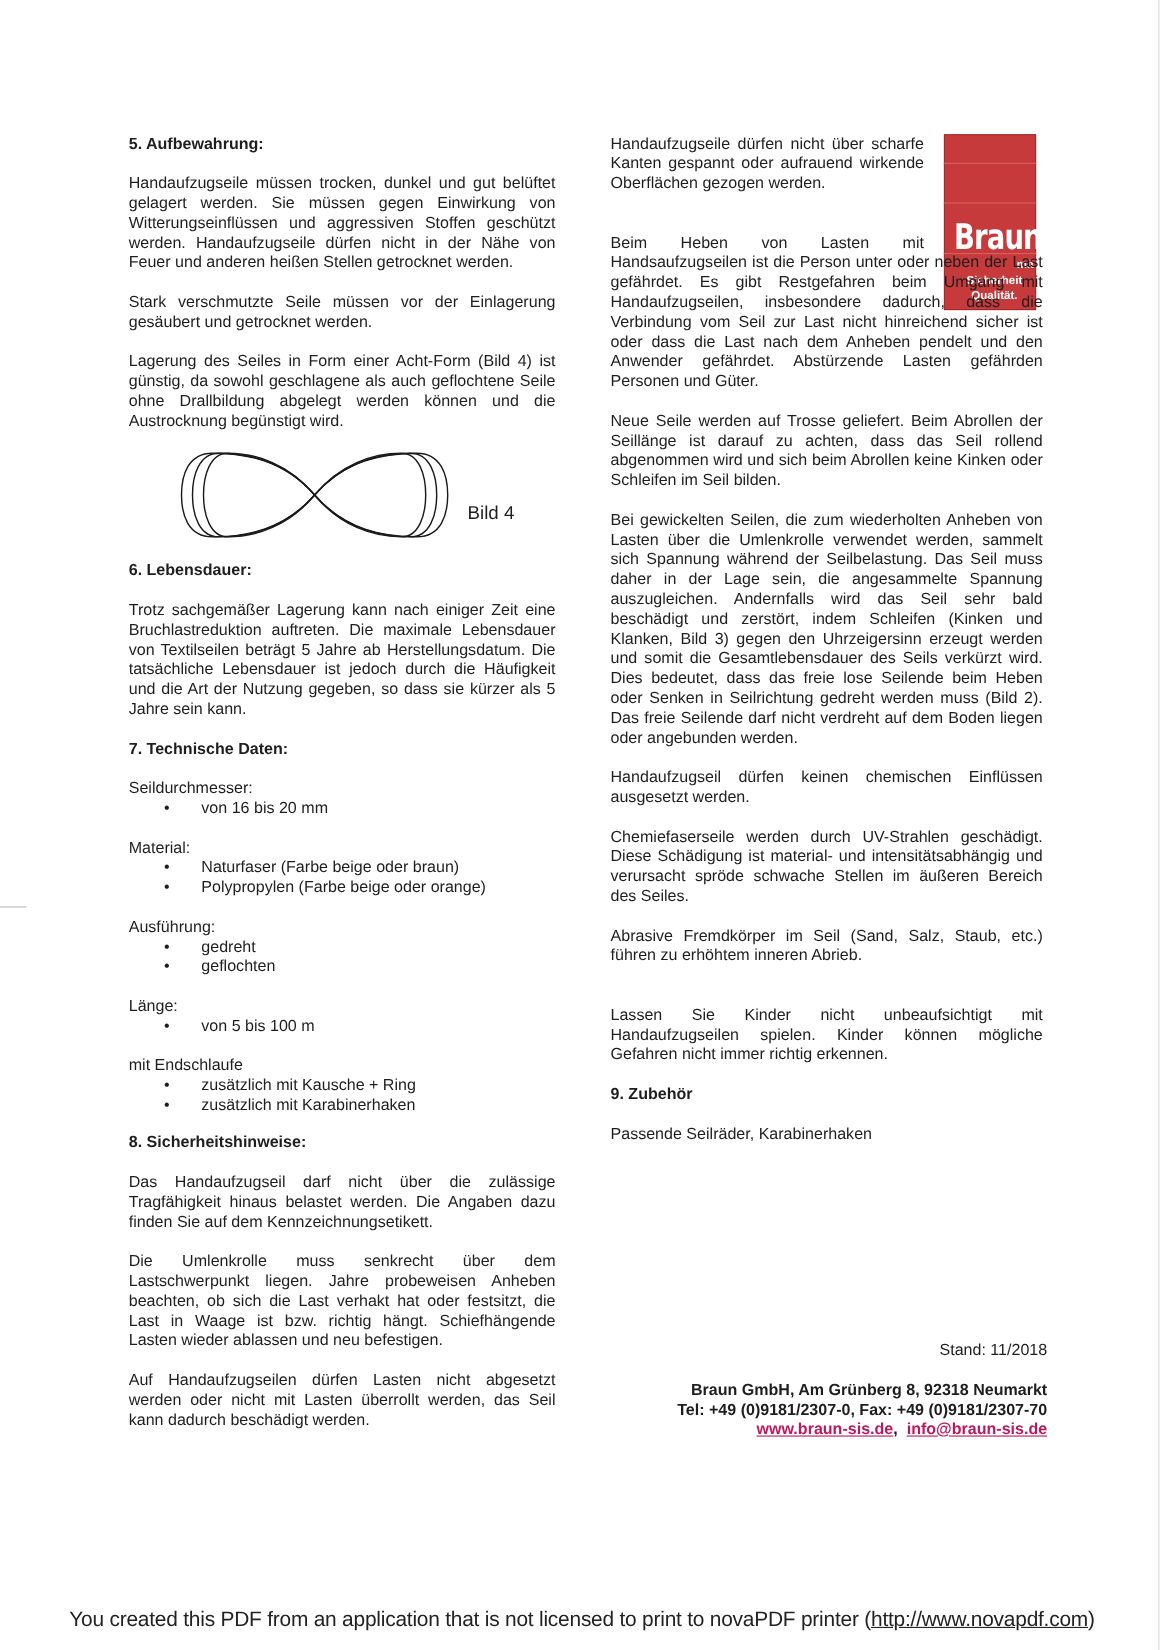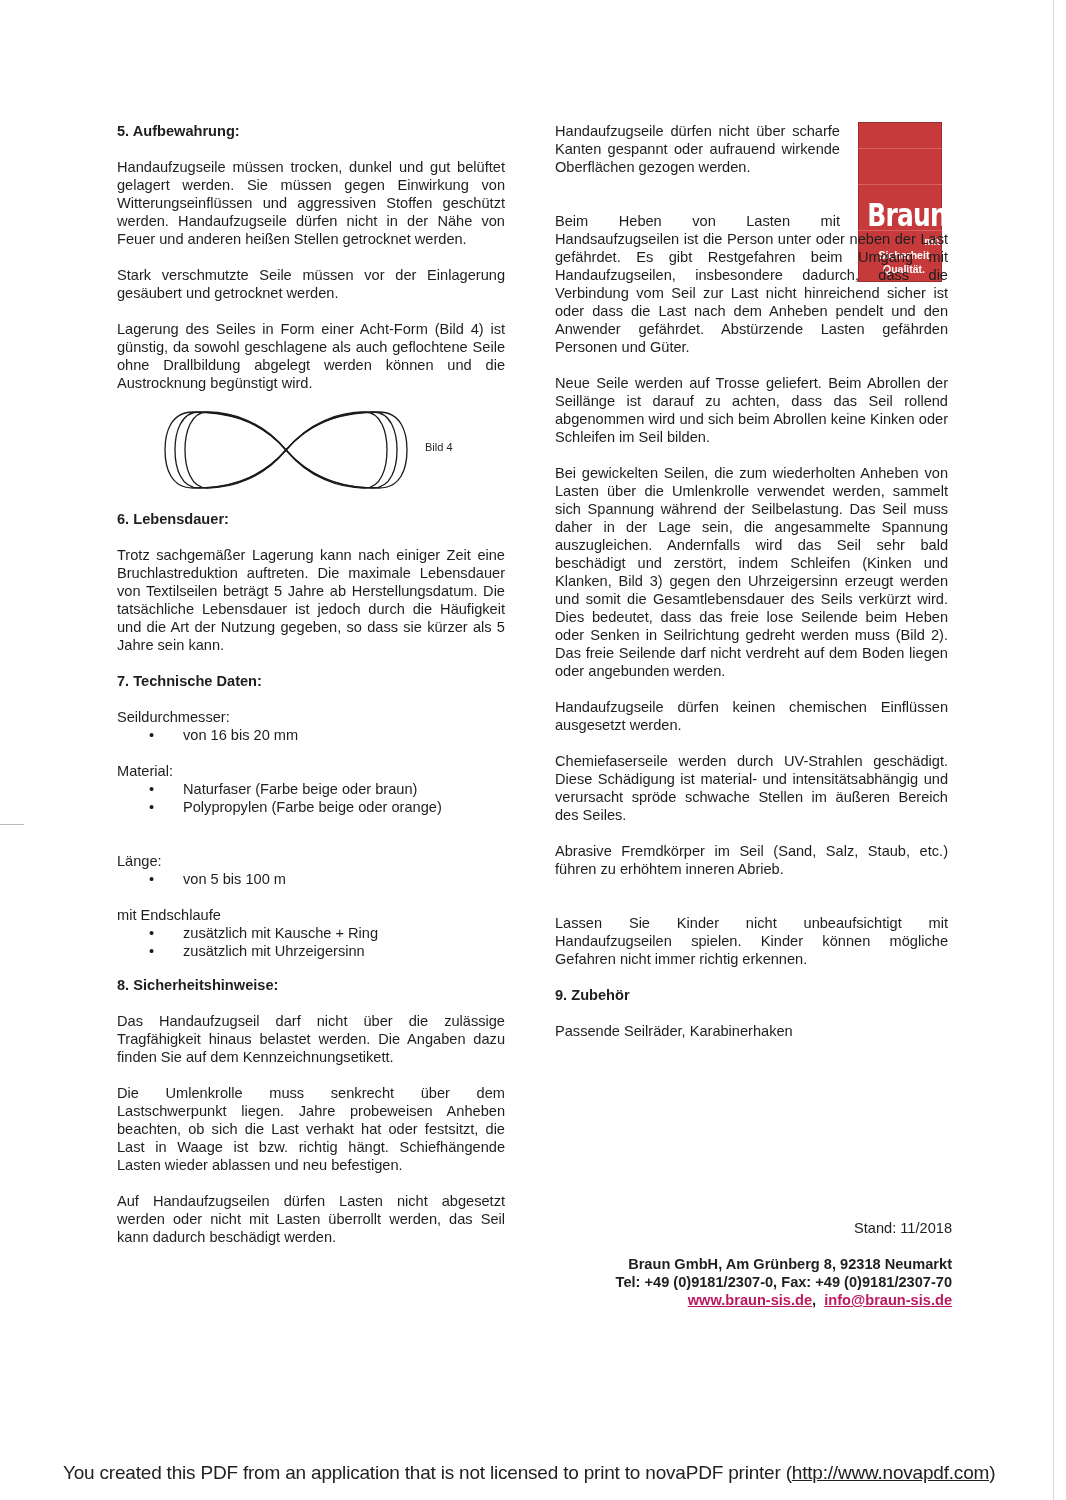--- a/index.html
+++ b/index.html
@@ -8,21 +8,21 @@
   .page-edge { position: absolute; left: 1053px; top: 0; width: 1px; height: 1500px; background: #d8d8d8; }
   .margin-mark { position: absolute; left: 0; top: 824px; width: 24px; height: 1px; background: #b9b9b9; }
   .col { position: absolute; font-size: 14.6px; line-height: 18px; }
   .col p { margin: 0; text-align: justify; }
   .left { left: 117px; width: 388px; top: 122px; }
   .right { left: 555px; width: 393px; top: 122px; }
   h2 { font-size: 14.6px; font-weight: bold; margin: 0; line-height: 18px; }
   .gap { height: 18px; }
   .fig { position: relative; height: 100px; margin: 12px 0 6px 0; }
   .fig svg { position: absolute; left: 46px; top: 4px; }
-  .fig-label { position: absolute; left: 308px; top: 34px; font-size: 11px; }
+  .fig-label { position: absolute; left: 308px; top: 54px; font-size: 17px; }
   .spec-label { margin: 0; }
   ul.spec { margin: 0; padding: 0; list-style: none; }
   ul.spec li { position: relative; padding-left: 66px; }
   ul.spec li::before { content: "\2022"; position: absolute; left: 32px; top: 0; }
   .logo { position: absolute; left: 858px; top: 122px; width: 84px; height: 160px;
           background: #c63a3b; box-shadow: inset 0 0 0 1px #a02a2c; }
   .logo-line { position: absolute; left: 0; right: 0; height: 1px; background: #d9605c; }
   .logo-word { position: absolute; left: 0; right: 0; top: 74px; text-align: center; color: #fff;
                font-family: "DejaVu Sans", sans-serif; font-weight: bold; font-size: 32px;
                letter-spacing: -1px; transform: scaleX(0.78); transform-origin: center; }
@@ -78,33 +78,40 @@
   </div>
   <div class="gap"></div>
   <div>
     <p class="spec-label">Material:</p>
     <ul class="spec">
       <li>Naturfaser (Farbe beige oder braun)</li>
       <li>Polypropylen (Farbe beige oder orange)</li>
     </ul>
   </div>
   <div class="gap"></div>
+  <div>
+    <p class="spec-label">Ausführung:</p>
+    <ul class="spec">
+      <li>gedreht</li>
+      <li>geflochten</li>
+    </ul>
+  </div>
   <div class="gap"></div>
   <div>
     <p class="spec-label">Länge:</p>
     <ul class="spec">
         <li>von 5 bis 100 m</li>
       </ul>
   </div>
   <div class="gap"></div>
   <div>
     <p class="spec-label">mit Endschlaufe</p>
     <ul class="spec">
       <li>zusätzlich mit Kausche + Ring</li>
-      <li>zusätzlich mit Uhrzeigersinn</li>
+      <li>zusätzlich mit Karabinerhaken</li>
     </ul>
   </div>
   <div class="gap" style="height:16px"></div>
 
   <h2>8. Sicherheitshinweise:</h2>
   <div class="gap"></div>
   <p>Das Handaufzugseil darf nicht über die zulässige Tragfähigkeit hinaus belastet werden. Die Angaben dazu finden Sie auf dem Kennzeichnungsetikett.</p>
   <div class="gap"></div>
   <p>Die Umlenkrolle muss senkrecht über dem Lastschwerpunkt liegen. Jahre probeweisen Anheben beachten, ob sich die Last verhakt hat oder festsitzt, die Last in Waage ist bzw. richtig hängt. Schiefhängende Lasten wieder ablassen und neu befestigen.</p>
   <div class="gap"></div>
@@ -127,21 +134,21 @@
   <p style="width:285px">Handaufzugseile dürfen nicht über scharfe Kanten gespannt oder aufrauend wirkende Oberflächen gezogen werden.</p>
   <div class="gap"></div>
   <div class="gap"></div>
   <p style="width:285px; text-align:justify; text-align-last:justify;">Beim Heben von Lasten mit</p>
   <p>Handsaufzugseilen ist die Person unter oder neben der Last gefährdet. Es gibt Restgefahren beim Umgang mit Handaufzugseilen, insbesondere dadurch, dass die Verbindung vom Seil zur Last nicht hinreichend sicher ist oder dass die Last nach dem Anheben pendelt und den Anwender gefährdet. Abstürzende Lasten gefährden Personen und Güter.</p>
   <div class="gap"></div>
   <p>Neue Seile werden auf Trosse geliefert. Beim Abrollen der Seillänge ist darauf zu achten, dass das Seil rollend abgenommen wird und sich beim Abrollen keine Kinken oder Schleifen im Seil bilden.</p>
   <div class="gap"></div>
   <p>Bei gewickelten Seilen, die zum wiederholten Anheben von Lasten über die Umlenkrolle verwendet werden, sammelt sich Spannung während der Seilbelastung. Das Seil muss daher in der Lage sein, die angesammelte Spannung auszugleichen. Andernfalls wird das Seil sehr bald beschädigt und zerstört, indem Schleifen (Kinken und Klanken, Bild 3) gegen den Uhrzeigersinn erzeugt werden und somit die Gesamtlebensdauer des Seils verkürzt wird. Dies bedeutet, dass das freie lose Seilende beim Heben oder Senken in Seilrichtung gedreht werden muss (Bild 2). Das freie Seilende darf nicht verdreht auf dem Boden liegen oder angebunden werden.</p>
   <div class="gap"></div>
-  <p>Handaufzugseile dürfen keinen chemischen Einflüssen ausgesetzt werden.</p>
+  <p>Handaufzugseil dürfen keinen chemischen Einflüssen ausgesetzt werden.</p>
   <div class="gap"></div>
   <p>Chemiefaserseile werden durch UV-Strahlen geschädigt. Diese Schädigung ist material- und intensitätsabhängig und verursacht spröde schwache Stellen im äußeren Bereich des Seiles.</p>
   <div class="gap"></div>
   <p>Abrasive Fremdkörper im Seil (Sand, Salz, Staub, etc.) führen zu erhöhtem inneren Abrieb.</p>
   <div class="gap"></div>
   <div class="gap"></div>
   <p>Lassen Sie Kinder nicht unbeaufsichtigt mit Handaufzugseilen spielen. Kinder können mögliche Gefahren nicht immer richtig erkennen.</p>
   <div class="gap"></div>
   <h2>9. Zubehör</h2>
   <div class="gap"></div>

